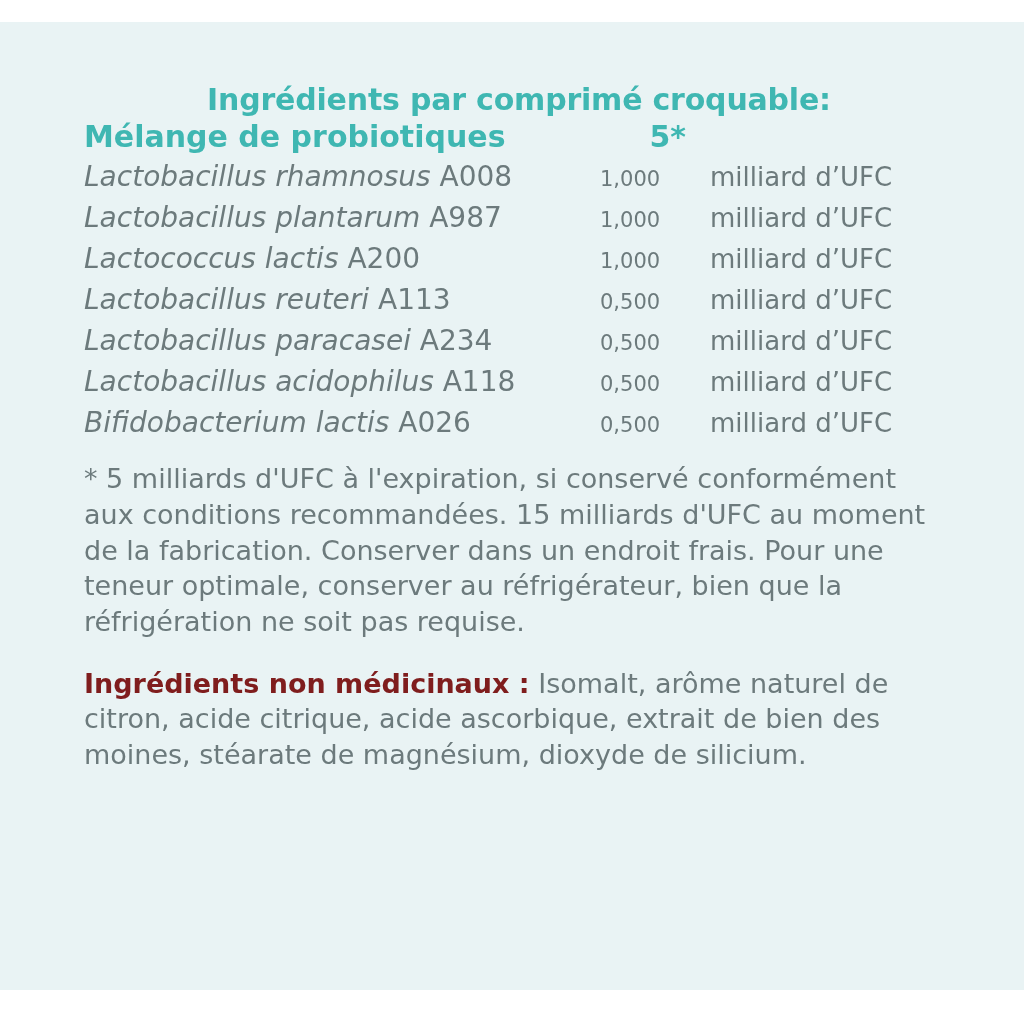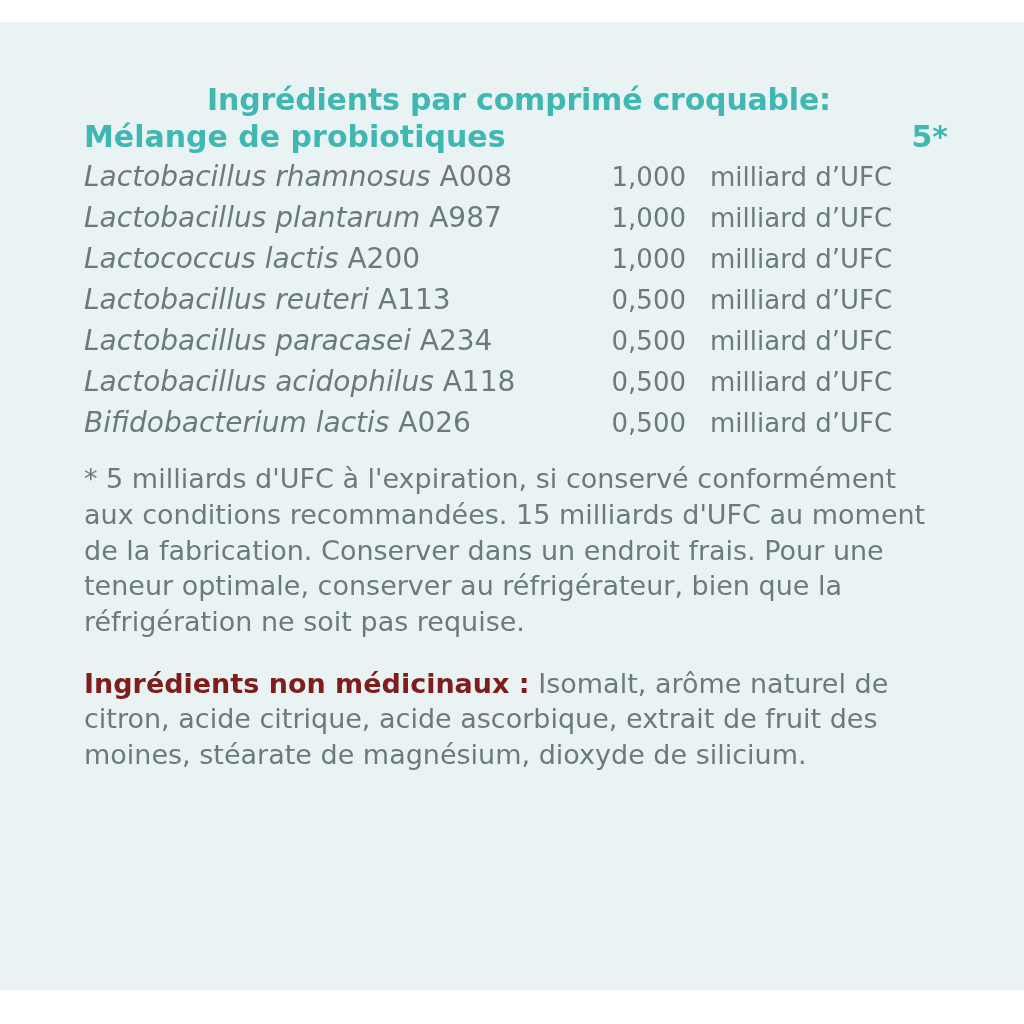--- a/index.html
+++ b/index.html
@@ -41,21 +41,20 @@
   }
 
   .blend-row {
     display: flex;
     align-items: baseline;
     color: #3fb7b2;
     font-size: 30px;
     font-weight: bold;
     line-height: 1.2;
     margin-bottom: 8px;
-    justify-content: space-between;
   }
   .blend-name { width: 516px; }
   .blend-amount {
     width: 86px;
     text-align: right;
     padding-right: 6px;
   }
   .blend-unit { flex: 1; padding-left: 18px; }
 
   
@@ -74,23 +73,22 @@
     font-size: 28px;
   }
   .strain-name i {
     font-style: italic;
   }
   .strain-code {
     font-style: normal;
   }
   .strain-amount {
     width: 86px;
-    text-align: right;
     padding-right: 6px;
-    font-size: 26px;
+    font-size: 21px;
     color: #6c7a7c;
   }
   .strain-unit {
     flex: 1;
     padding-left: 18px;
     font-size: 26px;
     color: #6c7a7c;
   }
 
   
@@ -162,17 +160,17 @@
         <div class="strain-row">
           <div class="strain-name"><i>Bifidobacterium lactis</i> <span class="strain-code">A026</span></div>
           <div class="strain-amount">0,500</div>
           <div class="strain-unit">milliard d’UFC</div>
         </div>
       </div>
 
     <div class="footnote">* 5 milliards d'UFC à l'expiration, si conservé conformément aux conditions recommandées. 15 milliards d'UFC au moment de la fabrication. Conserver dans un endroit frais. Pour une teneur optimale, conserver au réfrigérateur, bien que la réfrigération ne soit pas requise.</div>
 
     <div class="nonmed">
-      <span class="label">Ingrédients non médicinaux :</span><span> Isomalt, arôme naturel de citron, acide citrique, acide ascorbique, extrait de fruit des moines, stéarate de magnésium, dioxyde de silicium.</span>
+      <span class="label">Ingrédients non médicinaux :</span><span> Isomalt, arôme naturel de citron, acide citrique, acide ascorbique, extrait de bien des moines, stéarate de magnésium, dioxyde de silicium.</span>
     </div>
 
   </div>
 </div>
 
 </body></html>

